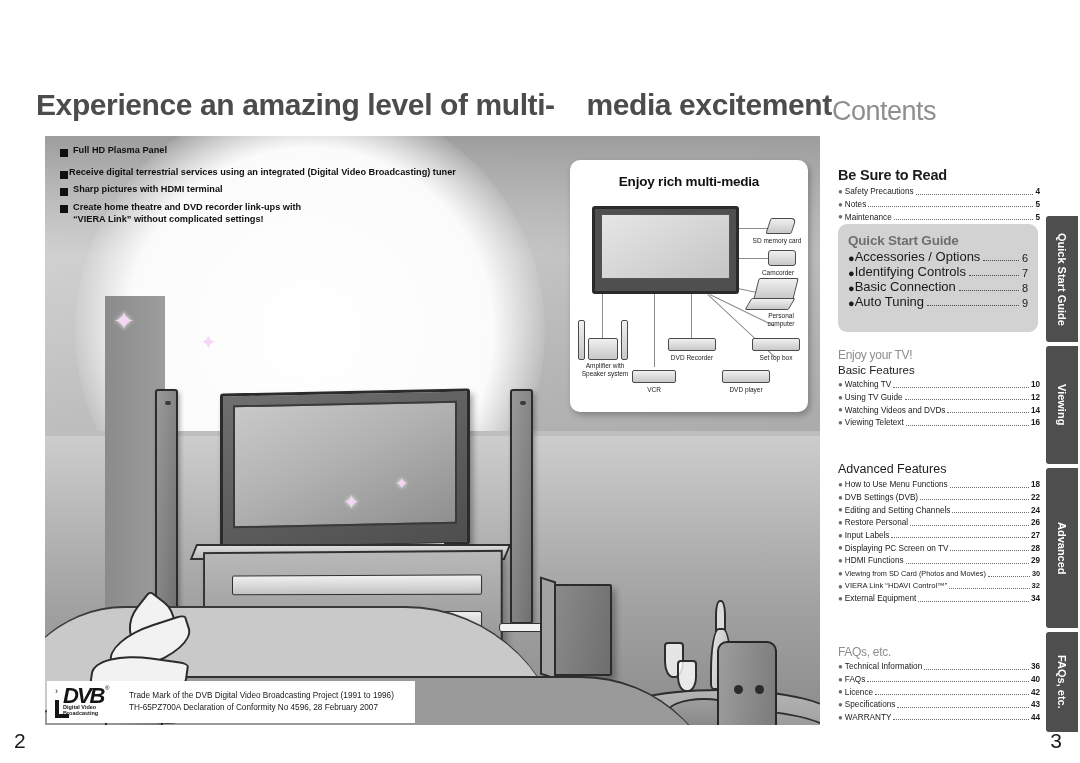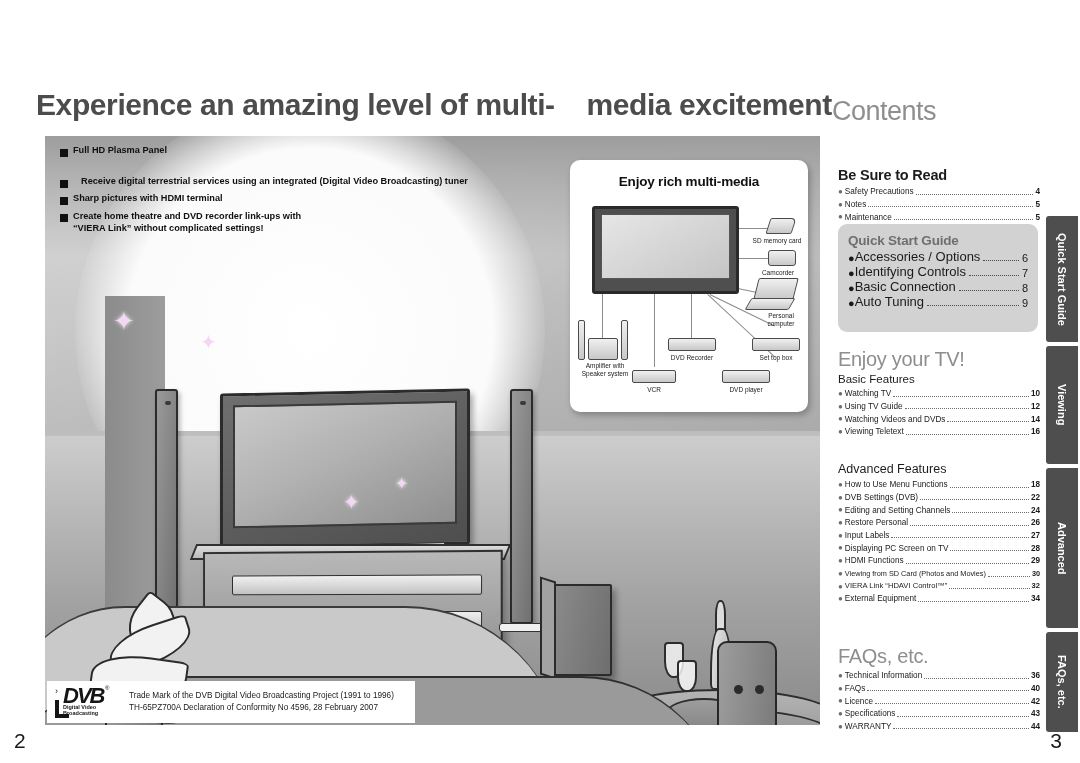--- a/index.html
+++ b/index.html
@@ -271,21 +271,21 @@
   }
 
   
   .right-page { position:absolute; left:828px; top:0; width:252px; height:763px; }
   .contents-title {
     position:absolute; left:4px; top:96px; font-size:27px; color:#8e8e8e;
     letter-spacing:-0.5px;
   }
   .sec-h1 { font-size:14.5px; font-weight:bold; color:#1c1c1c; letter-spacing:-0.2px;margin-top:29px; }
   .sec-h2 { font-size:11.5px; font-weight:normal; color:#1c1c1c; }
-  .sec-big { font-size:20px; color:#8e8e8e; letter-spacing:-0.3px; }
+  .sec-big { font-size:12px; color:#8e8e8e; letter-spacing:-0.3px; }
 
   .toc { list-style:none; }
   .toc li {
     display:flex; align-items:flex-end; font-size:8.2px; color:#1a1a1a;
     line-height:1.35; margin-top:1.5px; white-space:nowrap;
   }
   .toc li .bul {
     color:#6e6e6e; font-size:8px; margin-right:2px; line-height:1.4;
   }
   .toc li .nm { flex:0 0 auto; }
@@ -397,21 +397,21 @@
       <div class="spark" style="left:68px;top:172px;">✦</div>
       <div class="spark" style="left:155px;top:196px;font-size:20px;">✦</div>
       <div class="spark" style="left:298px;top:356px;font-size:20px;">✦</div>
       <div class="spark" style="left:350px;top:340px;font-size:16px;">✦</div>
 
       <div style="position:absolute;left:15px;top:8px;width:500px;">
         <div style="display:flex;gap:5px;margin-top:1px;">
           <span style="width:8px;height:8px;background:#101010;flex:0 0 auto;margin-top:4px;"></span>
           <span style="font-size:9.2px;font-weight:bold;color:#101010;line-height:1.3;white-space:pre-line;">Full HD Plasma Panel</span>
         </div>
-        <div style="display:flex;gap:13px;margin-top:19px;">
+        <div style="display:flex;gap:1px;margin-top:10px;">
           <span style="width:8px;height:8px;background:#101010;flex:0 0 auto;margin-top:4px;"></span>
           <span style="font-size:9.2px;font-weight:bold;color:#101010;line-height:1.3;white-space:pre-line;">Receive digital terrestrial services using an integrated (Digital Video Broadcasting) tuner</span>
         </div>
         <div style="display:flex;gap:5px;margin-top:5px;">
           <span style="width:8px;height:8px;background:#101010;flex:0 0 auto;margin-top:4px;"></span>
           <span style="font-size:9.2px;font-weight:bold;color:#101010;line-height:1.3;white-space:pre-line;">Sharp pictures with HDMI terminal</span>
         </div>
         <div style="display:flex;gap:5px;margin-top:5px;">
           <span style="width:8px;height:8px;background:#101010;flex:0 0 auto;margin-top:4px;"></span>
           <span style="font-size:9.2px;font-weight:bold;color:#101010;line-height:1.35;white-space:pre-line;">Create home theatre and DVD recorder link-ups with

